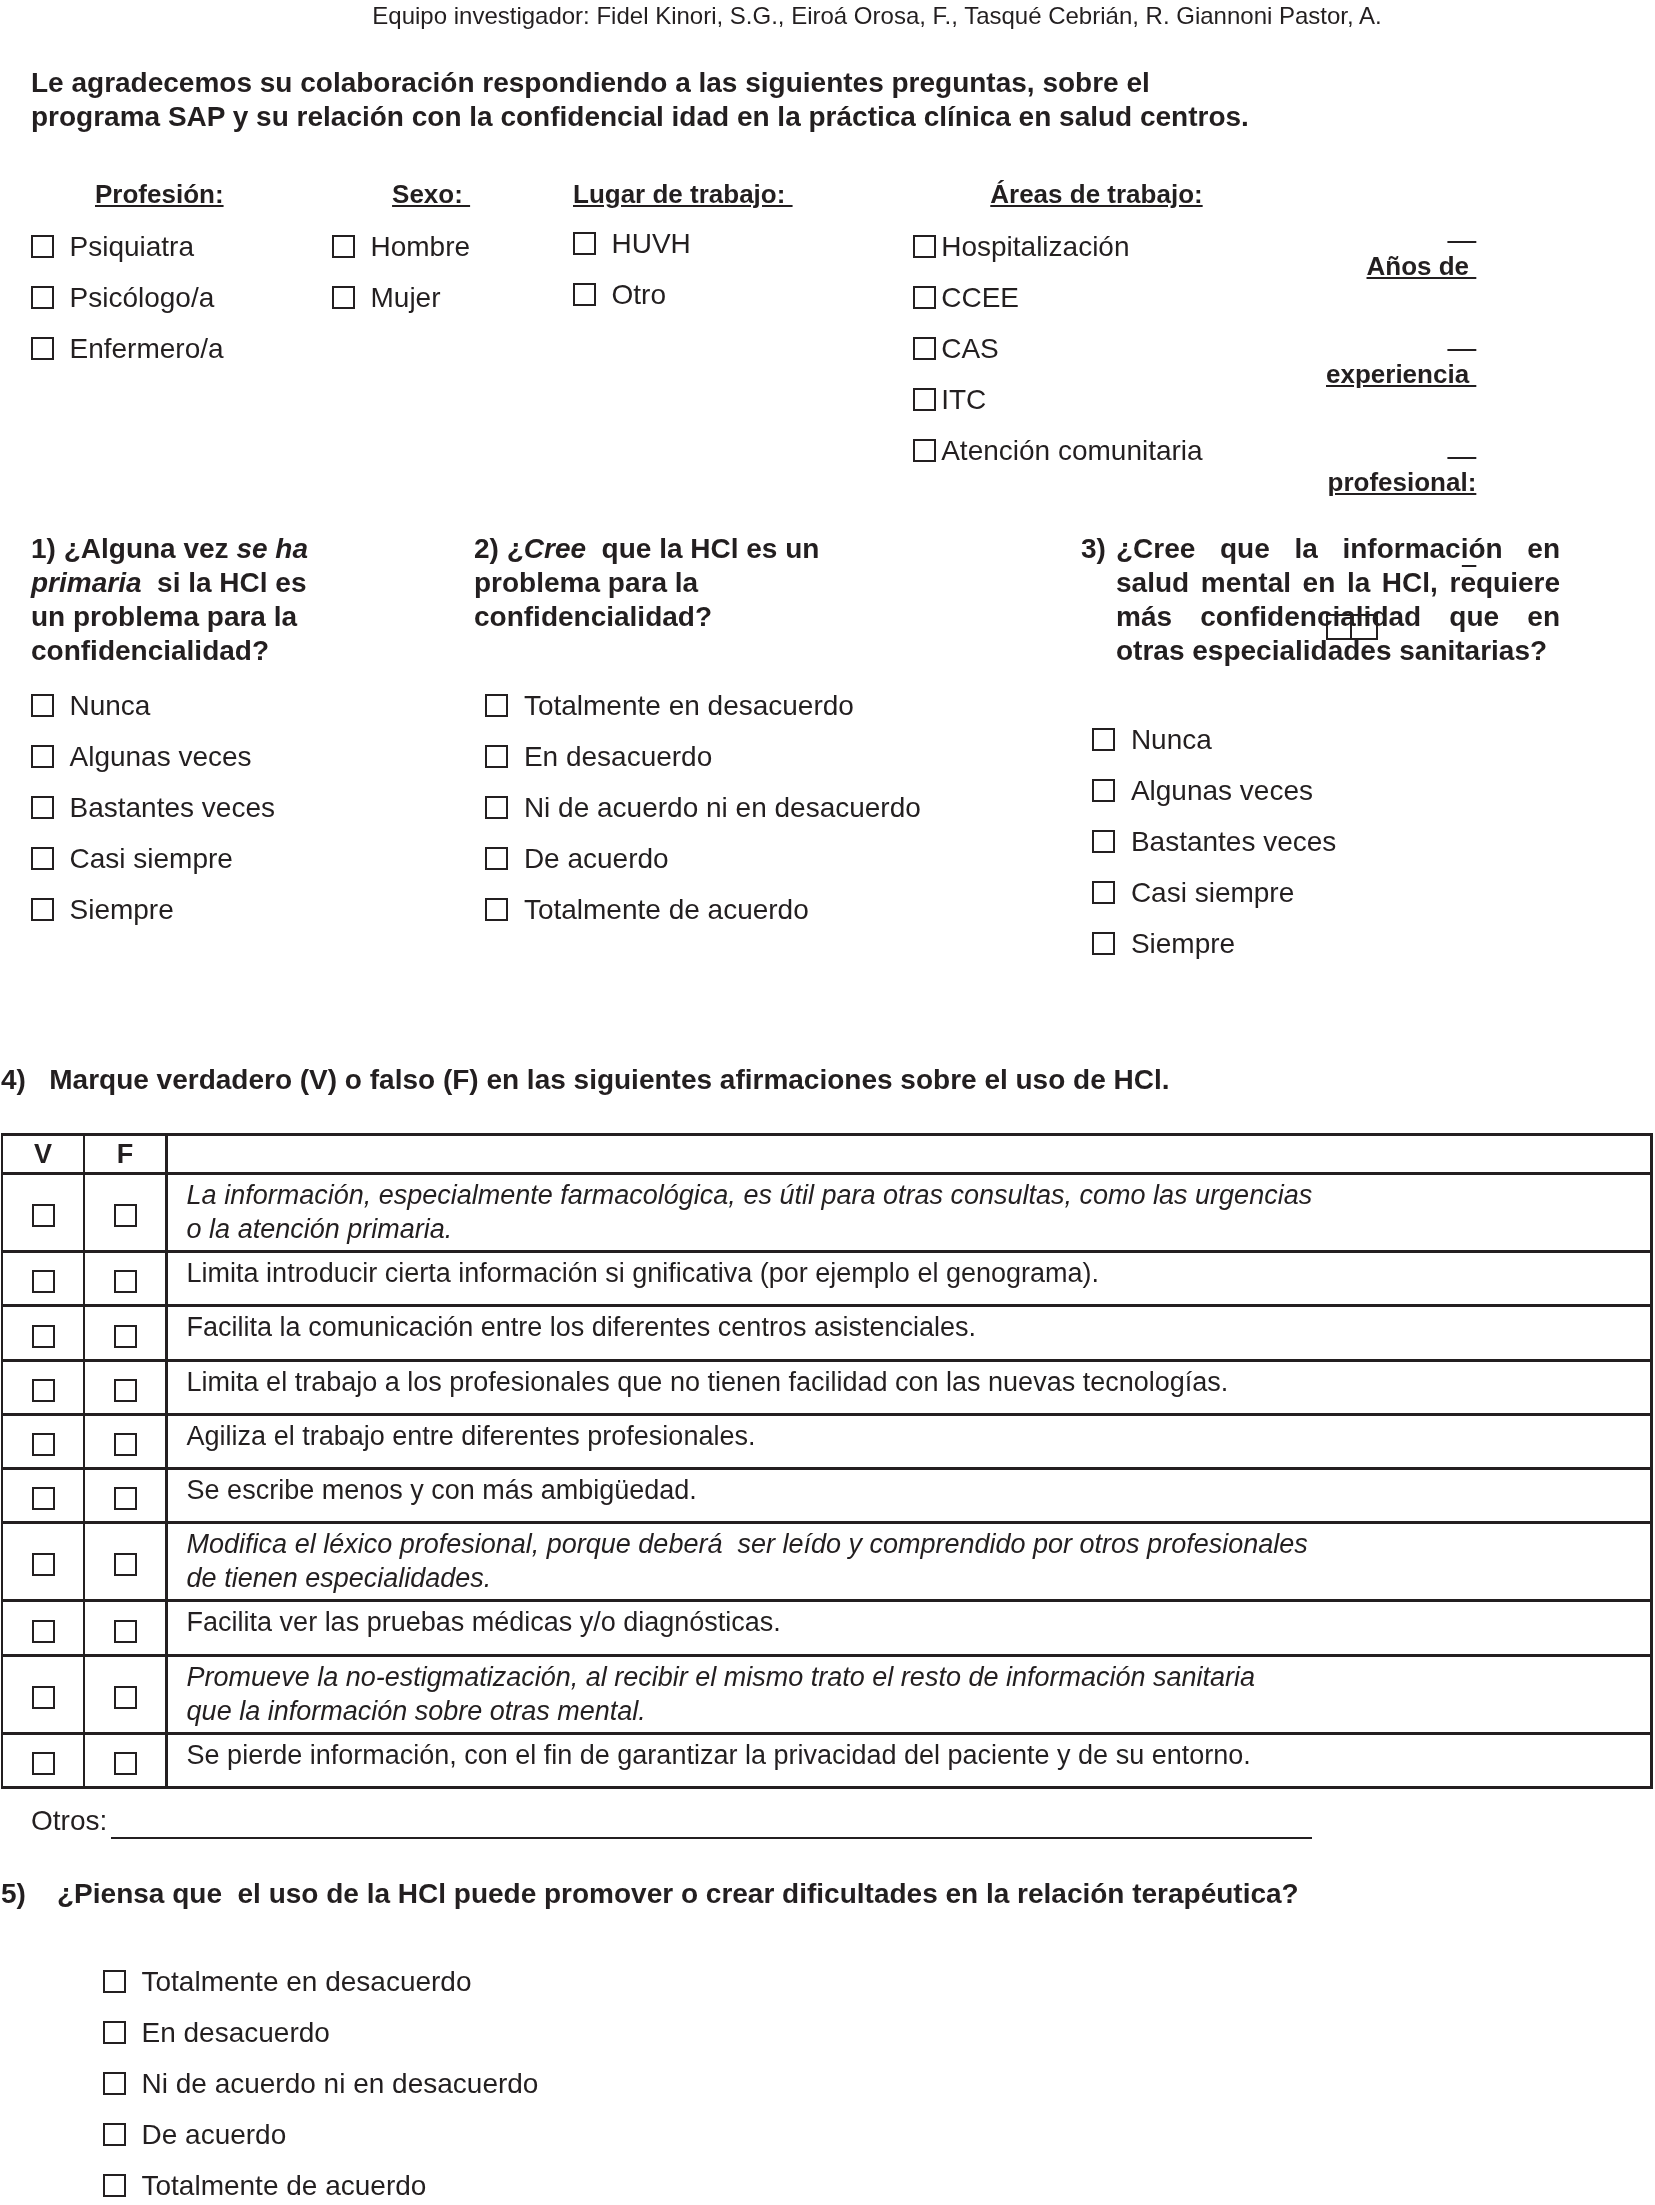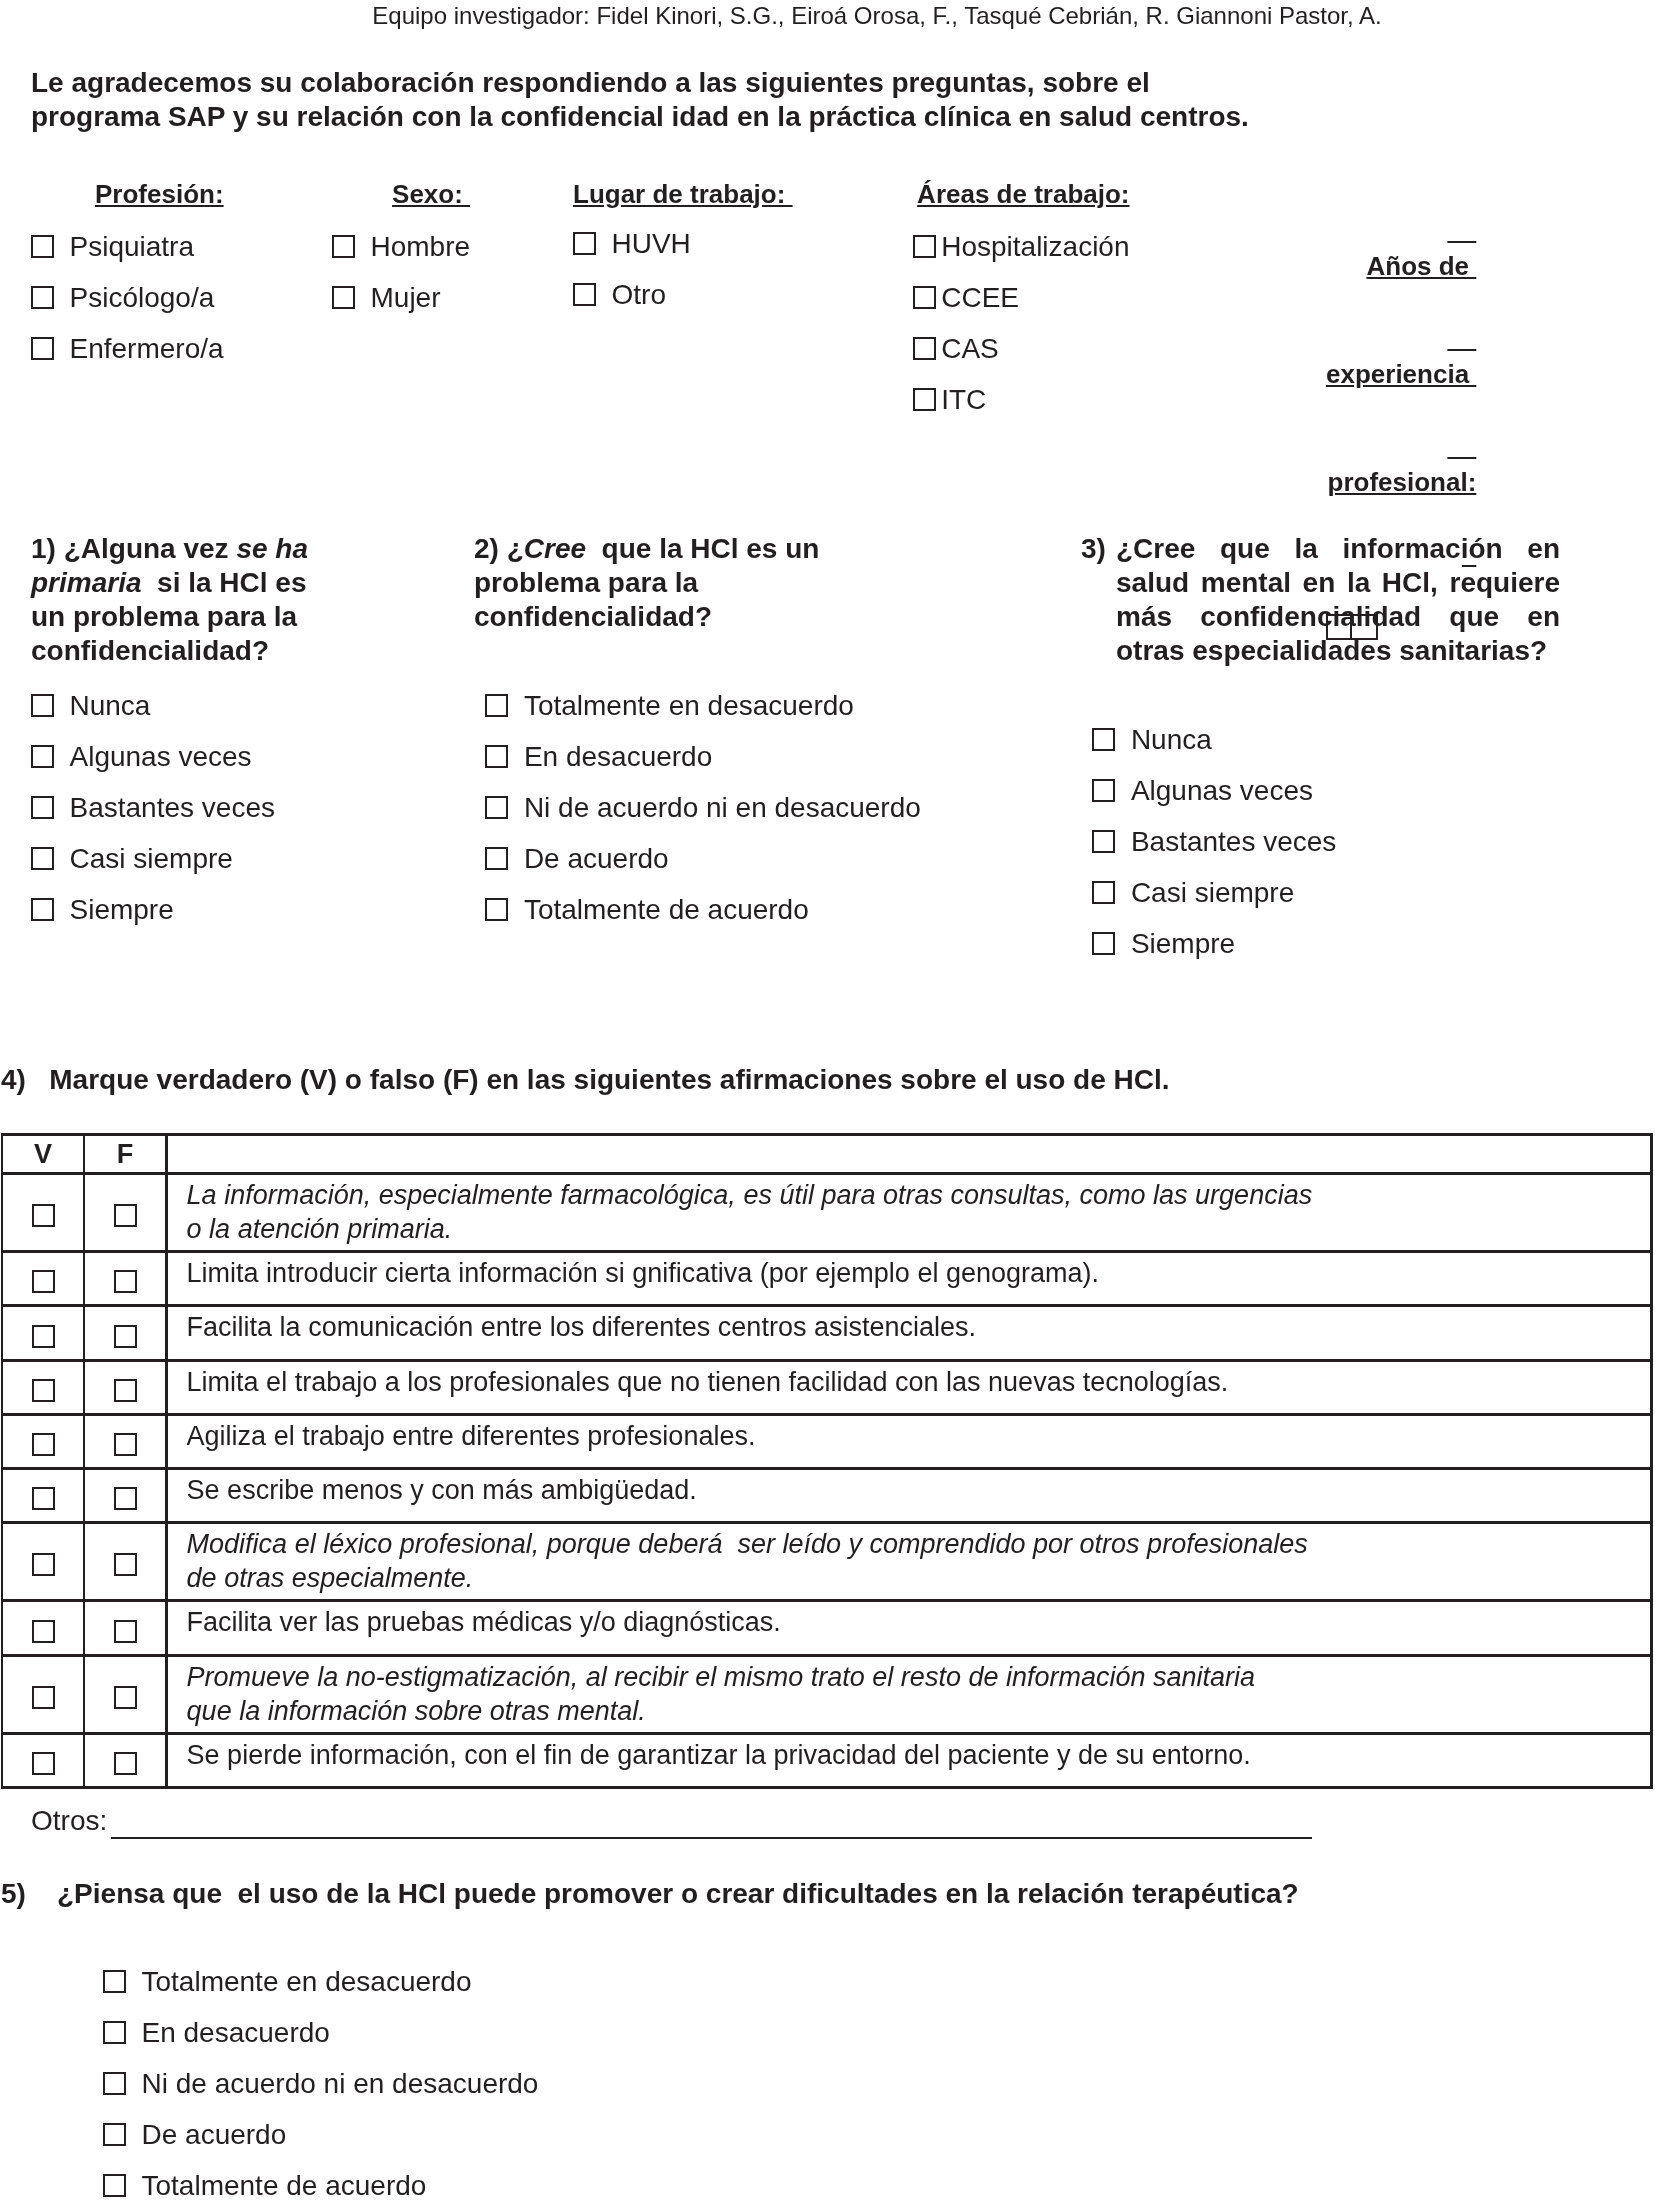--- a/index.html
+++ b/index.html
@@ -121,20 +121,24 @@
       <span>CCEE</span>
     </div>
   <div class="opt">
       <span class="box tight"></span>
       <span>CAS</span>
     </div>
   <div class="opt">
       <span class="box tight"></span>
       <span>ITC</span>
     </div>
+  <div class="opt">
+      <span class="box tight"></span>
+      <span>Atención comunitaria</span>
+    </div>
 </div>
 
 <div class="abs" style="left:1326px; top:176px;">
   <div class="heading" style="line-height:36px;">
     <div>Años de </div>
     <div>experiencia </div>
     <div>profesional:</div>
   </div>
   <div class="yrbox" style="margin-top:42px;">
     <span class="box"></span>
@@ -312,21 +316,21 @@
     </tr>
     <tr class="two">
       <td class="c1 vc">
           <span class="box"></span>
         </td>
       <td class="c2 vc">
           <span class="box"></span>
         </td>
       <td class="txt">
           <div style="white-space:pre">Modifica el léxico profesional, porque deberá  ser leído y comprendido por otros profesionales</div>
-          <div>de otras especialmente.</div>
+          <div>de tienen especialidades.</div>
         </td>
     </tr>
     <tr class="one">
       <td class="c1 vc">
           <span class="box"></span>
         </td>
       <td class="c2 vc">
           <span class="box"></span>
         </td>
       <td class="txt">

